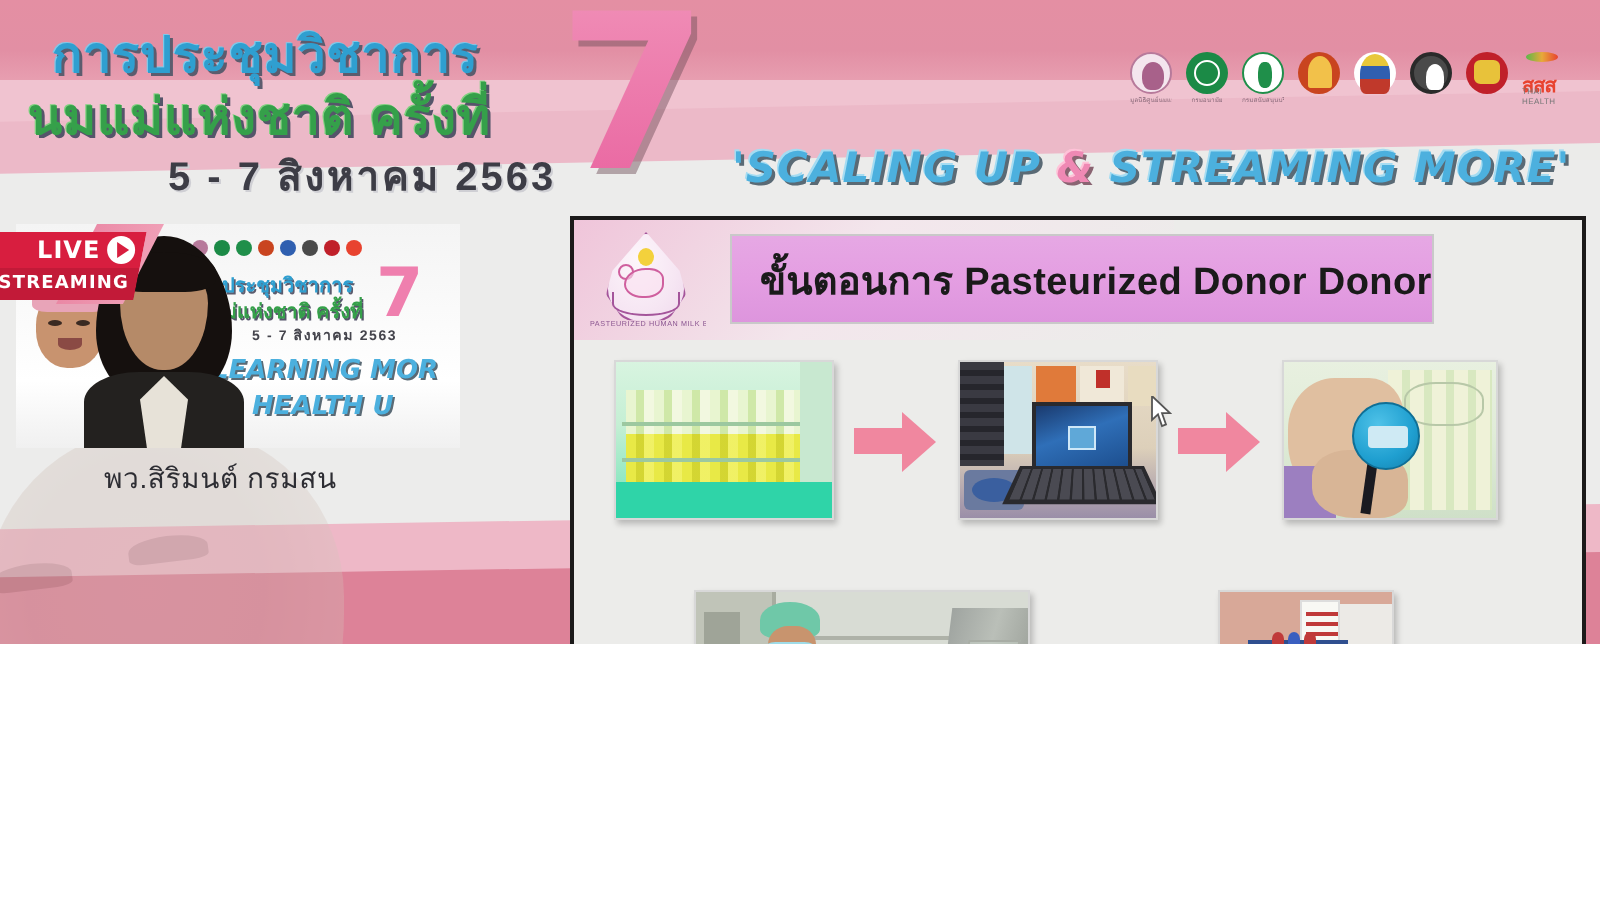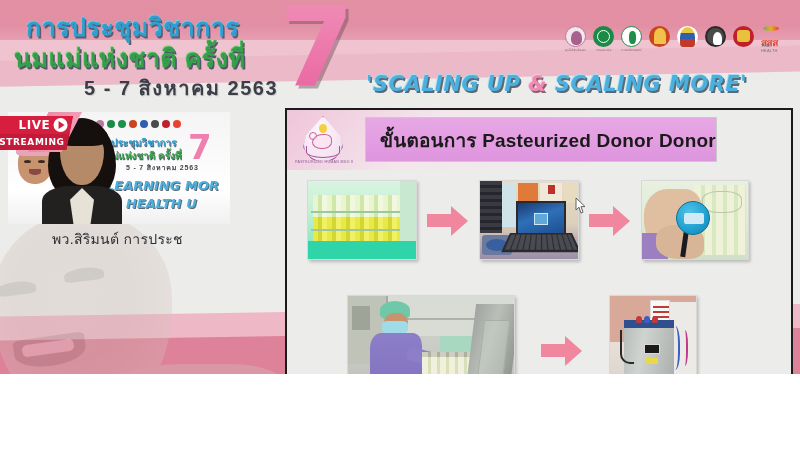--- a/index.html
+++ b/index.html
@@ -2,21 +2,21 @@
 <html><head>
 <meta charset="utf-8">
 <style>
   * { box-sizing: border-box; margin: 0; padding: 0; }
   html, body {
     width: 800px; height: 450px;
     font-family: "Liberation Sans", "DejaVu Sans", sans-serif;
     overflow: hidden;
   }
   #stage {
-    position: relative; width: 800px; height: 374px;
+    position: relative; width: 800px; height: 322px;
     background: #ebebe9;
     overflow: hidden;
   }
 
   
   .bg-band-top {
     position: absolute; left: 0; top: 0; width: 800px; height: 42px;
     background: linear-gradient(180deg, #e48fa3 0%, #e28fa4 60%, #e8a0b2 100%);
   }
   .bg-band-mid {
@@ -545,21 +545,21 @@
     <div class="wm-mouth"></div>
     <div class="wm-teeth"></div>
     <div class="wm-body"></div>
   </div>
 
   <div class="hdr-line1">การประชุมวิชาการ</div>
   <div class="hdr-line2">นมแม่แห่งชาติ ครั้งที่</div>
   <div class="hdr-date">5 - 7 สิงหาคม 2563</div>
   <div class="hdr-seven-shadow">7</div>
   <div class="hdr-seven">7</div>
-  <div class="hdr-tagline"><span>'SCALING UP </span><span class="amp">&amp;</span><span> SCALING MORE'</span></div>
+  <div class="hdr-tagline"><span>'SCALING UP </span><span class="amp">&amp;</span><span> STREAMING MORE'</span></div>
 
   <div class="logos">
     <div class="logo lg1">
       <div class="disc">
           <div class="in"></div>
         </div>
       <div class="logo-cap-text">มูลนิธิศูนย์นมแม่แห่งประเทศไทย</div>
     </div>
     <div class="logo lg2">
       <div class="disc">
@@ -640,21 +640,21 @@
       <span class="lbl">LIVE</span>
       <span class="lb-play">
           <i></i>
         </span>
     </div>
     <div class="lb-row2">
       <span class="lbl">STREAMING</span>
     </div>
   </div>
 
-  <div class="speaker-name">พว.สิริมนต์  การประช</div>
+  <div class="speaker-name">พว.สิริมนต์  กรมสน</div>
 
   <div class="slide">
     <div class="slide-wash"></div>
 
     <div class="drop-logo">
       <div class="drop-shape"></div>
       <div class="drop-yellow"></div>
       <div class="drop-babyhead"></div>
       <div class="drop-baby"></div>
       <div class="drop-hands"></div>

